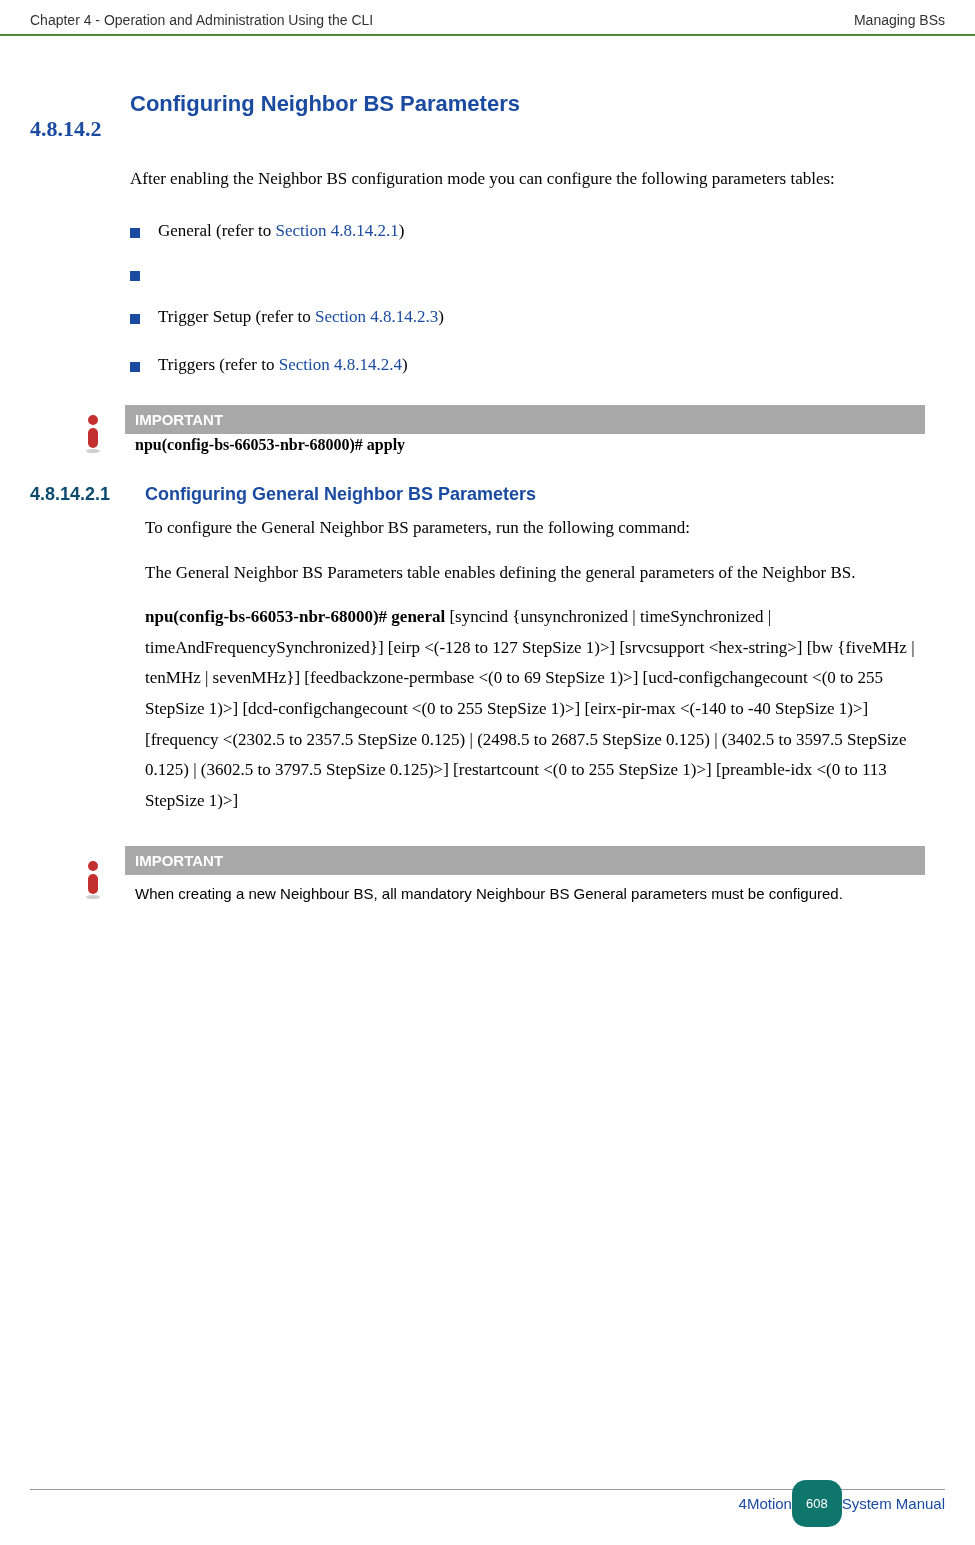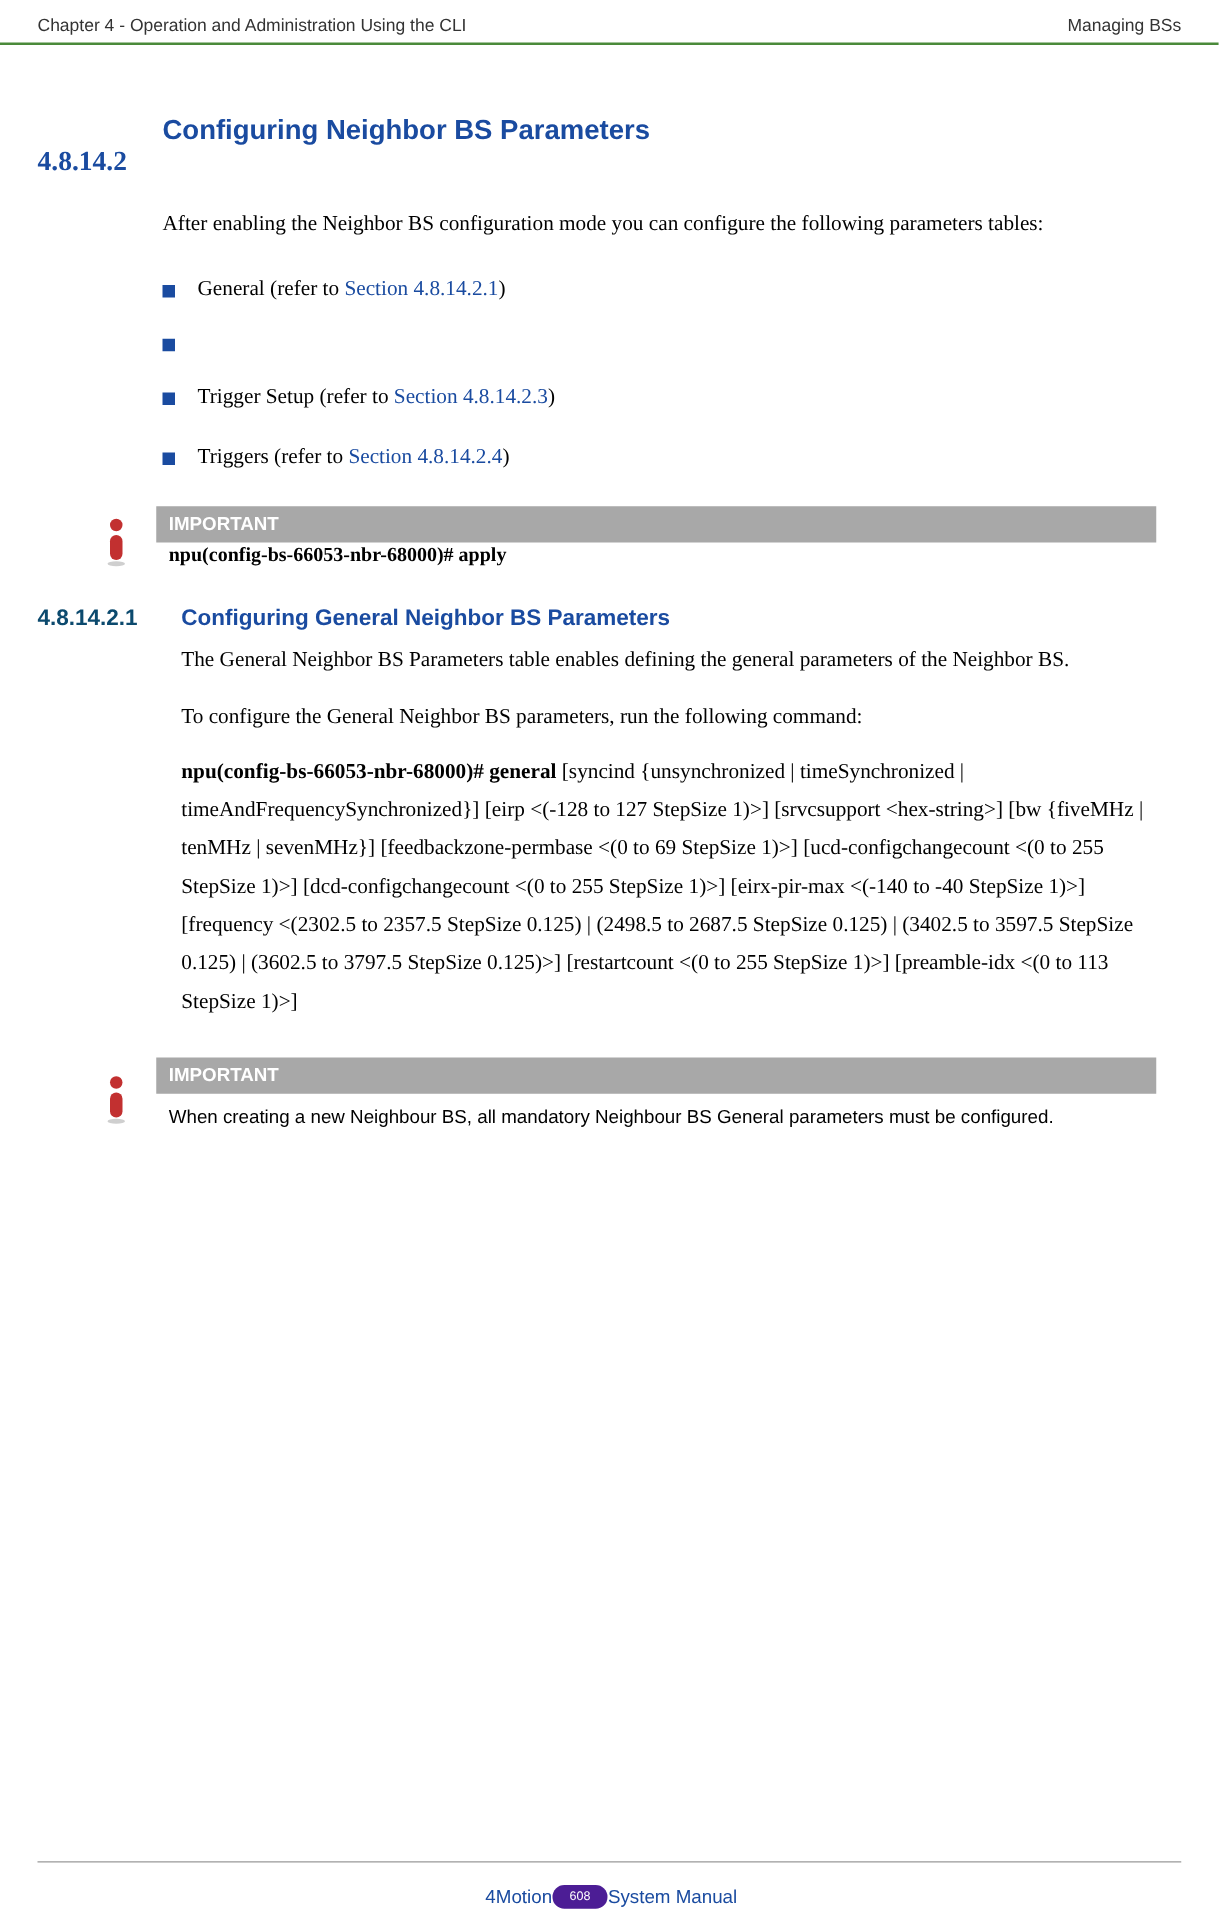--- a/index.html
+++ b/index.html
@@ -147,40 +147,40 @@
 .command-block .bold {
   font-weight: bold;
 }
 .footer {
   position: absolute;
   bottom: 18px;
   left: 3px;
   right: 0;
   padding: 0 30px;
   display: flex;
-  justify-content: center;
+  justify-content: flex-end;
   align-items: center;
   font-family: Arial, Helvetica, sans-serif;
   font-size: 15px;
   color: #1a4ba0;
 }
 .footer-line {
   position: absolute;
   bottom: 55px;
   left: 30px;
   right: 30px;
   height: 1px;
   background: #999;
 }
 .page-badge {
-  background: #4c1d95;
+  background: #0f766e;
   color: #fff;
   border-radius: 14px;
-  padding: 4px 14px;
-  font-size: 10px;
+  padding: 16px 14px;
+  font-size: 13px;
 }
 </style>
 </head>
 <body>
 
 <div class="header">
   <span>Chapter 4 - Operation and Administration Using the CLI</span>
   <span>Managing BSs</span>
 </div>
 
@@ -224,22 +224,22 @@
       <div class="important-command">npu(config-bs-66053-nbr-68000)# apply</div>
     </div>
   </div>
 
   <div class="subsection-row">
     <div class="subsection-num">4.8.14.2.1</div>
     <div class="subsection-title">Configuring General Neighbor BS Parameters</div>
   </div>
 
   <div class="sub-body">
+    <p>To configure the General Neighbor BS parameters, run the following command:</p>
     <p>The General Neighbor BS Parameters table enables defining the general parameters of the Neighbor BS.</p>
-    <p>To configure the General Neighbor BS parameters, run the following command:</p>
   </div>
 
   <div class="command-block">
     <span class="bold">npu(config-bs-66053-nbr-68000)# general</span><span> [syncind {unsynchronized | timeSynchronized | timeAndFrequencySynchronized}] [eirp &lt;(-128 to 127 StepSize 1)&gt;] [srvcsupport &lt;hex-string&gt;] [bw {fiveMHz | tenMHz | sevenMHz}] [feedbackzone-permbase &lt;(0 to 69 StepSize 1)&gt;] [ucd-configchangecount &lt;(0 to 255 StepSize 1)&gt;] [dcd-configchangecount &lt;(0 to 255 StepSize 1)&gt;] [eirx-pir-max &lt;(-140 to -40 StepSize 1)&gt;] [frequency &lt;(2302.5 to 2357.5 StepSize 0.125) | (2498.5 to 2687.5 StepSize 0.125) | (3402.5 to 3597.5 StepSize 0.125) | (3602.5 to 3797.5 StepSize 0.125)&gt;] [restartcount &lt;(0 to 255 StepSize 1)&gt;] [preamble-idx &lt;(0 to 113 StepSize 1)&gt;]</span>
   </div>
 
   <div class="important-box" style="margin-top:30px">
     <div class="important-icon">
       <svg width="22" height="40" viewBox="0 0 22 40">
         <circle cx="11" cy="6" r="5" fill="#c23030"></circle>

